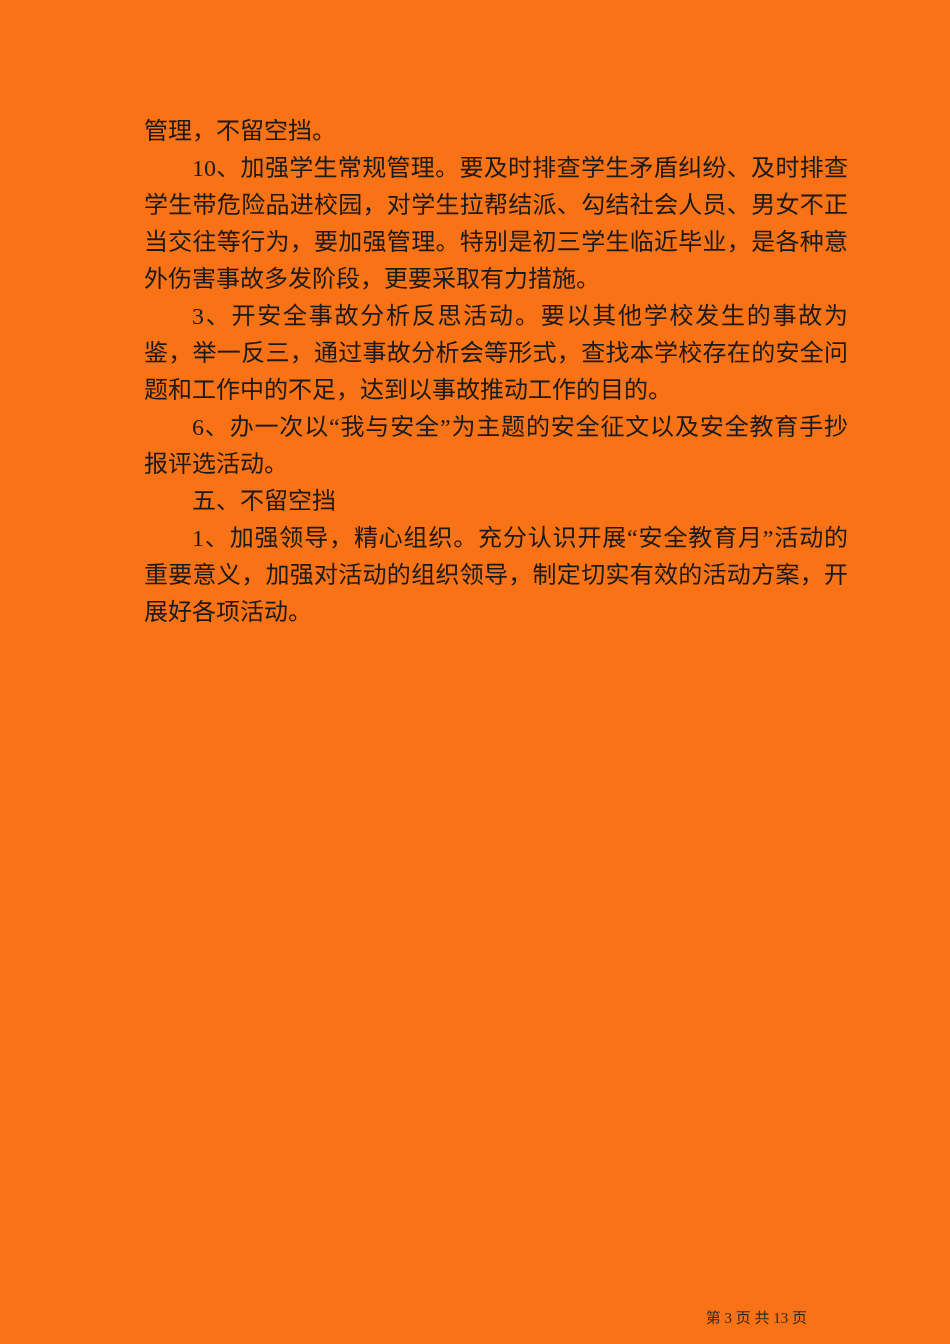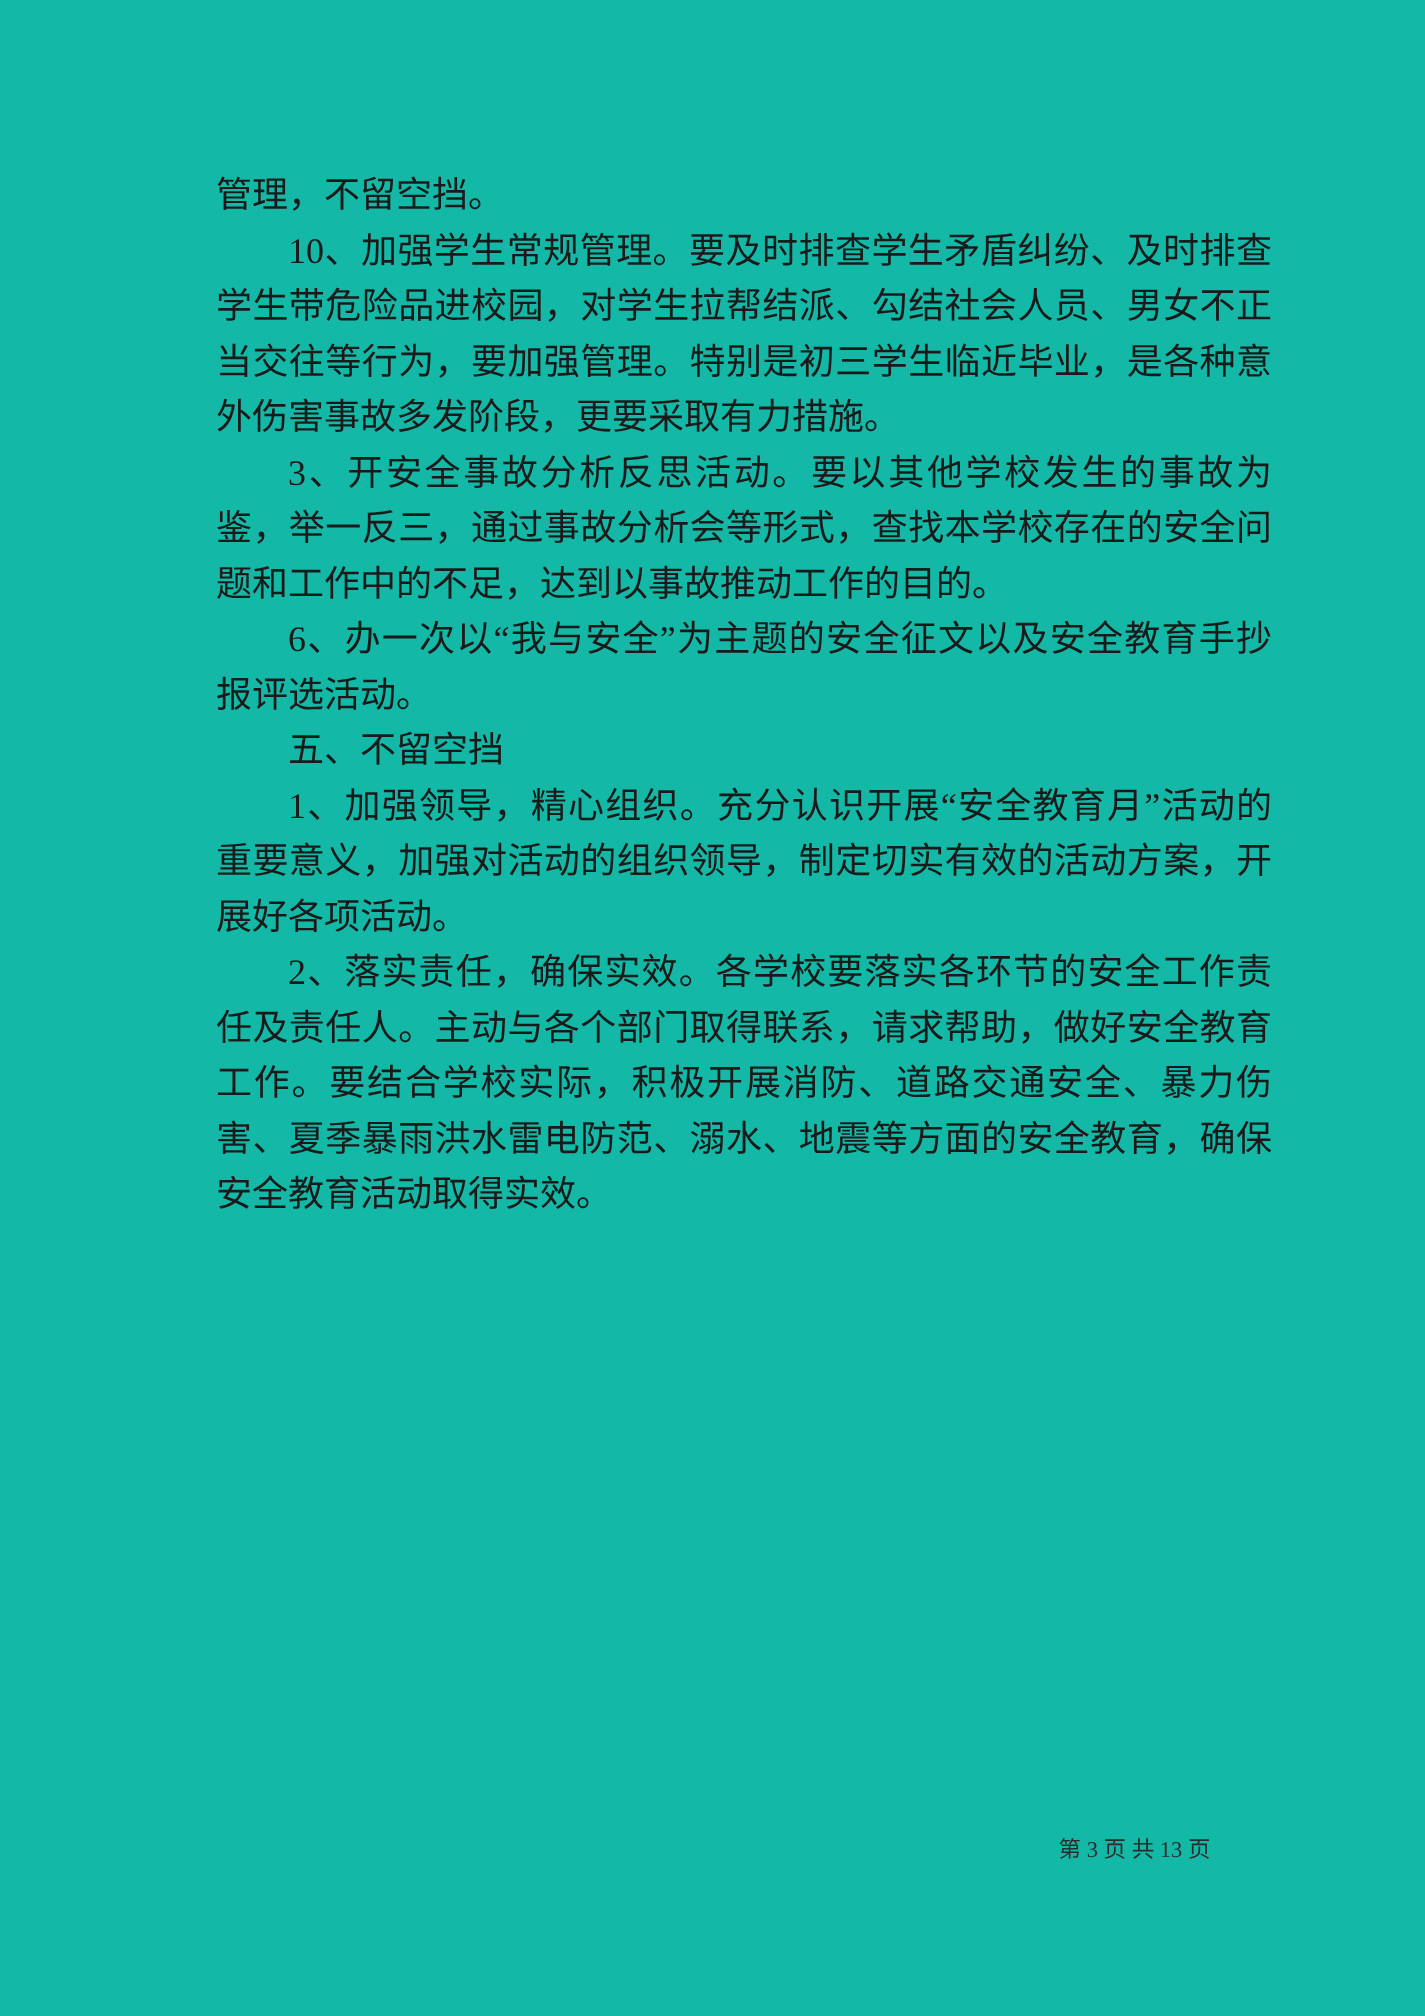--- a/index.html
+++ b/index.html
@@ -4,21 +4,21 @@
 <style>
   html, body {
     margin: 0;
     padding: 0;
     background: #ffffff;
   }
   .page {
     position: relative;
     width: 950px;
     height: 1344px;
-    background: #14b8a6;
+    background: #f97316;
     overflow: hidden;
     font-family: "Liberation Serif", "DejaVu Serif", serif;
   }
   .doc-body {
     position: absolute;
     left: 144px;
     top: 113px;
     width: 704px;
     font-size: 24px;
     line-height: 37px;
@@ -33,21 +33,21 @@
   }
   .para.continuation {
     text-indent: 0;
   }
   .para.section-heading {
     text-indent: 2em;
     font-weight: normal;
   }
   .page-footer {
     position: absolute;
-    top: 1224px;
+    top: 1308px;
     right: 143px;
     font-size: 15px;
     line-height: 20px;
     color: #2b2b2b;
     white-space: nowrap;
   }
 </style>
 </head>
 <body>
 
@@ -60,21 +60,20 @@
 
     <p class="para">3、开安全事故分析反思活动。要以其他学校发生的事故为鉴，举一反三，通过事故分析会等形式，查找本学校存在的安全问题和工作中的不足，达到以事故推动工作的目的。</p>
 
     <p class="para">6、办一次以“我与安全”为主题的安全征文以及安全教育手抄报评选活动。</p>
 
 
     <p class="para section-heading">五、不留空挡</p>
 
     <p class="para">1、加强领导，精心组织。充分认识开展“安全教育月”活动的重要意义，加强对活动的组织领导，制定切实有效的活动方案，开展好各项活动。</p>
 
-    <p class="para">2、落实责任，确保实效。各学校要落实各环节的安全工作责任及责任人。主动与各个部门取得联系，请求帮助，做好安全教育工作。要结合学校实际，积极开展消防、道路交通安全、暴力伤害、夏季暴雨洪水雷电防范、溺水、地震等方面的安全教育，确保安全教育活动取得实效。</p>
 
 
   </main>
 
   <footer class="page-footer">
     <span>第 3 页 共 13 页</span>
   </footer>
 
 </div>
 

